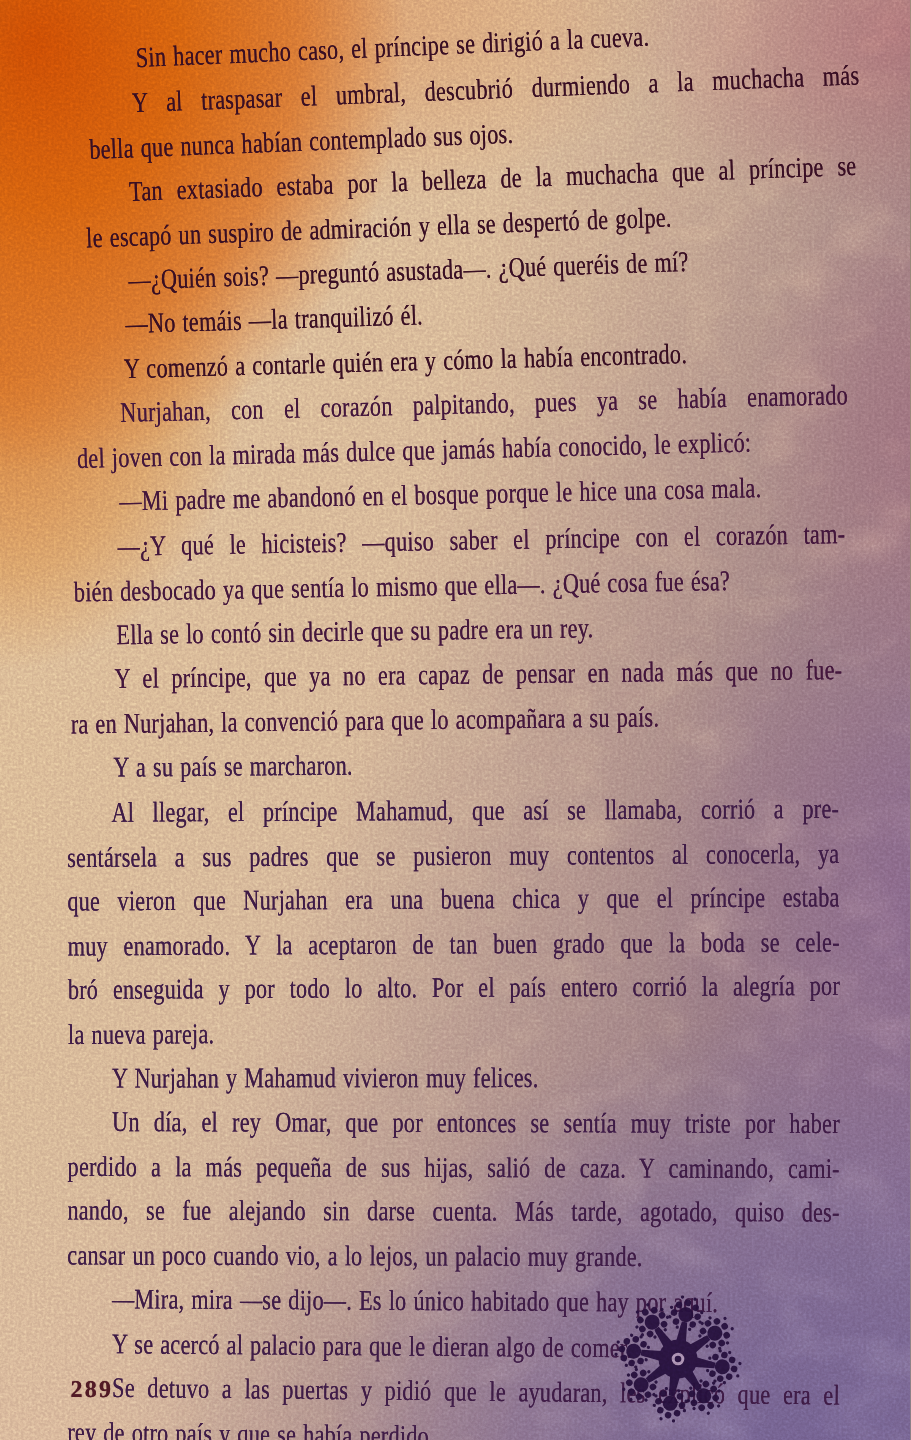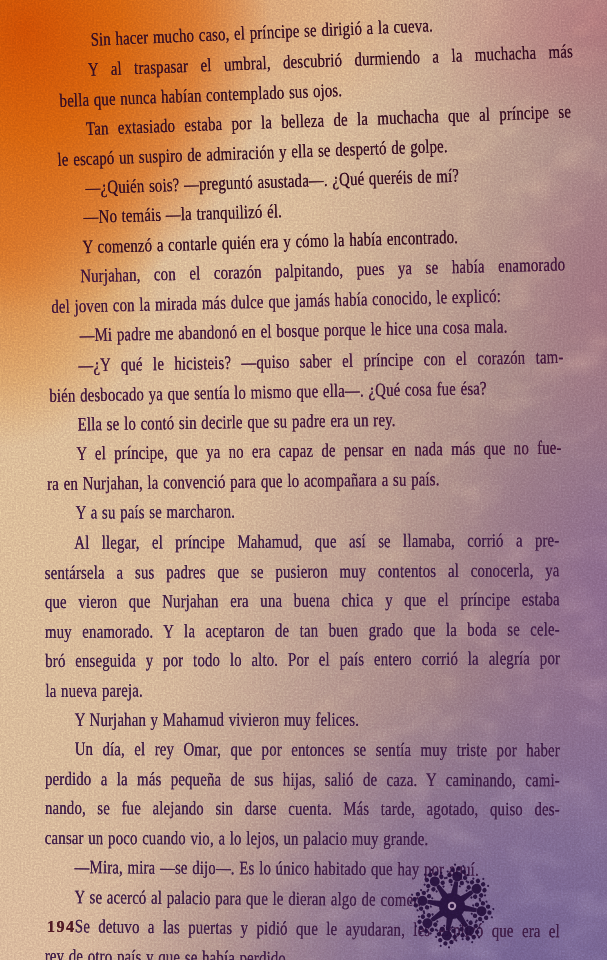--- a/index.html
+++ b/index.html
@@ -170,21 +170,21 @@
       <use href="#arm" transform="rotate(135)"></use>
       <use href="#arm" transform="rotate(180)"></use>
       <use href="#arm" transform="rotate(225)"></use>
       <use href="#arm" transform="rotate(270)"></use>
       <use href="#arm" transform="rotate(315)"></use>
       <circle r="13"></circle>
     </g>
     <circle r="3.2" fill="none" stroke="#bfa9c9" stroke-width="2"></circle>
   </svg>
 
-  <div class="page-number">194</div>
+  <div class="page-number">289</div>
 
   <svg class="overlay grain" aria-hidden="true">
     <filter id="grain-f" x="0" y="0" width="100%" height="100%">
       <feTurbulence type="fractalNoise" baseFrequency="0.55" numOctaves="2" seed="3" stitchTiles="stitch"></feTurbulence>
       <feColorMatrix type="matrix" values="0 0 0 0 0.25  0 0 0 0 0.12  0 0 0 0 0.18  0.8 0.8 0.8 0 -0.45"></feColorMatrix>
     </filter>
     <rect width="100%" height="100%" filter="url(#grain-f)"></rect>
   </svg>
 
 </div>

